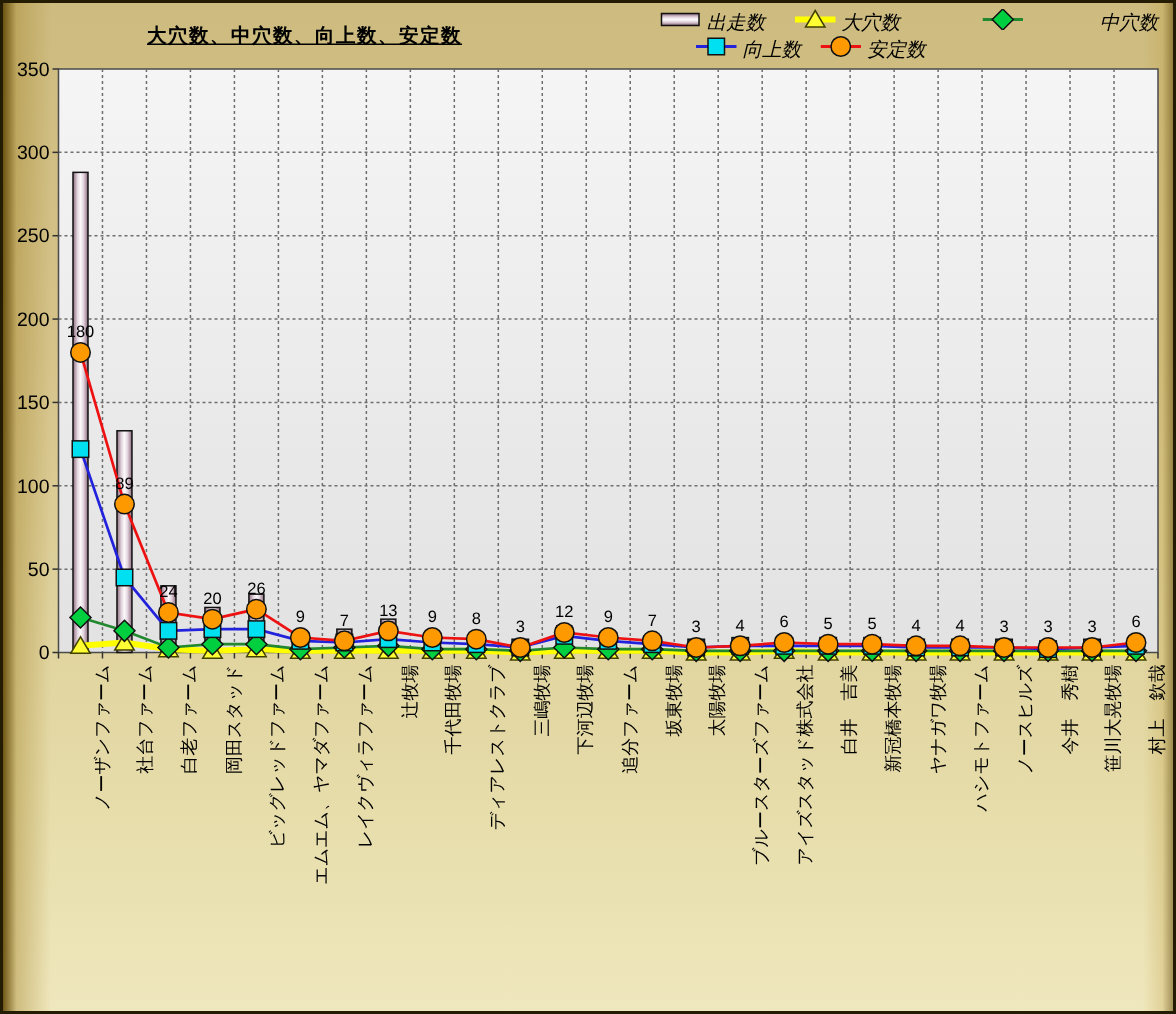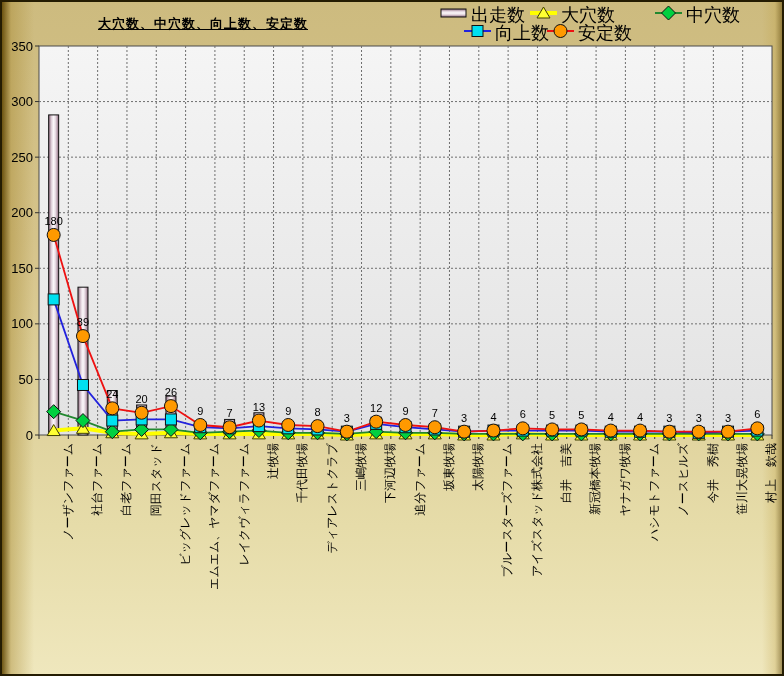--- a/index.html
+++ b/index.html
@@ -16,21 +16,21 @@
     position:absolute;left:96px;top:13px;
     font-size:13px;font-weight:bold;color:#000;
     text-decoration:underline;letter-spacing:1px;white-space:nowrap;
   }
   .watermark{
     position:absolute;left:432px;top:61px;
     font-size:17px;font-weight:bold;color:#9a99e6;white-space:nowrap;
   }
   .legend{position:absolute;left:0;top:0;width:784px;height:44px;}
   .legend-item{position:absolute;display:flex;align-items:center;height:16px;}
-  .legend-item .llabel{font-size:18px;color:#000;margin-left:3px;white-space:nowrap;}
+  .legend-item .llabel{font-size:13px;color:#000;margin-left:3px;white-space:nowrap;font-style:italic;}
   .plot-svg{position:absolute;left:0;top:0;}
   .xlabel{
     position:absolute;white-space:nowrap;font-size:12px;color:#000;
     transform:rotate(-90deg);transform-origin:top right;line-height:15px;
   }
 </style>
 </head>
 <body>
 
 <div class="chart">
@@ -42,21 +42,21 @@
           </svg></span>
         <span class="llabel">出走数</span>
       </div>
       <div class="legend-item" style="left: 528px; top: 5px;">
         <span><svg width="28" height="14">
             <line x1="0" y1="7" x2="27" y2="7" stroke="#ffff00" stroke-width="4"></line>
             <polygon points="13.5,1 7,12 20,12" fill="#ffff33" stroke="#404000" stroke-width="1"></polygon>
           </svg></span>
         <span class="llabel">大穴数</span>
       </div>
-      <div class="legend-item" style="left: 653px; top: 5px;">
+      <div class="legend-item" style="left: 653px; top: 5px; gap: 47px;">
         <span><svg width="28" height="14">
             <line x1="0" y1="7" x2="27" y2="7" stroke="#22882f" stroke-width="2"></line>
             <polygon points="13.5,0 20.5,7 13.5,14 6.5,7" fill="#00d040" stroke="#111" stroke-width="1"></polygon>
           </svg></span>
         <span class="llabel">中穴数</span>
       </div>
       <div class="legend-item" style="left: 462px; top: 23px;">
         <span><svg width="28" height="14">
             <line x1="0" y1="7" x2="27" y2="7" stroke="#2222dd" stroke-width="2"></line>
             <rect x="8" y="1.5" width="11" height="11" fill="#00e0f0" stroke="#111" stroke-width="1"></rect>

